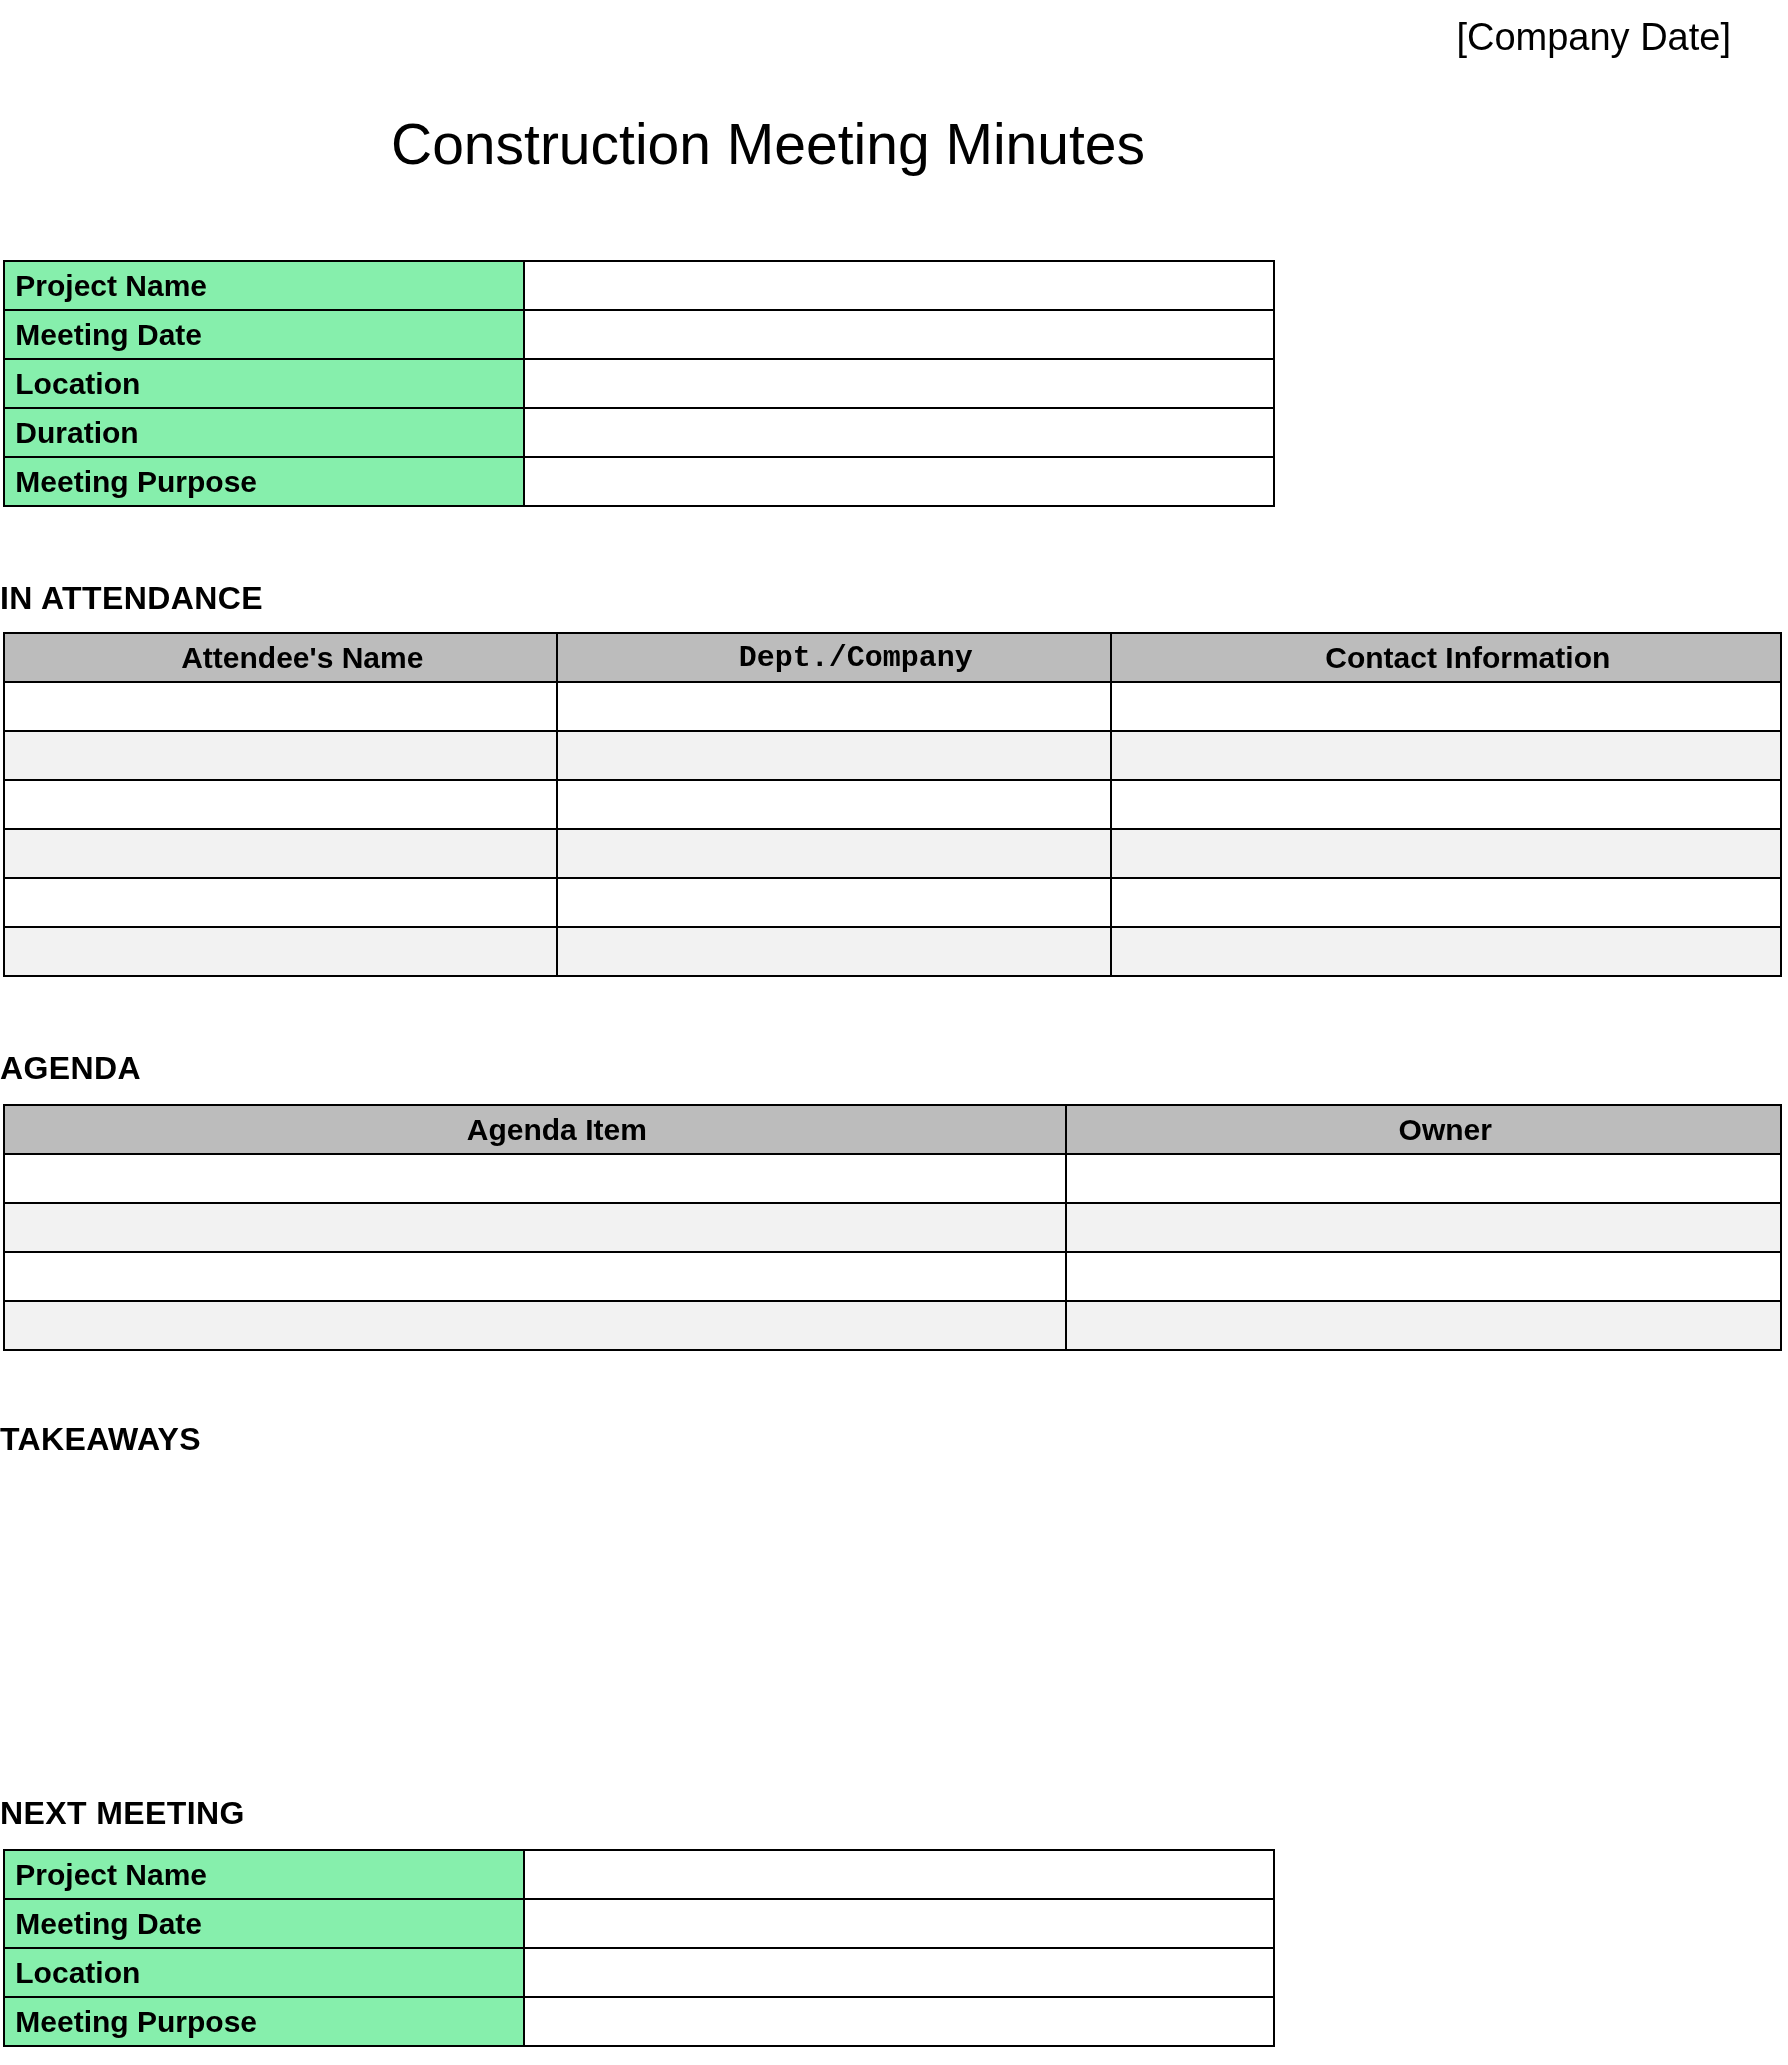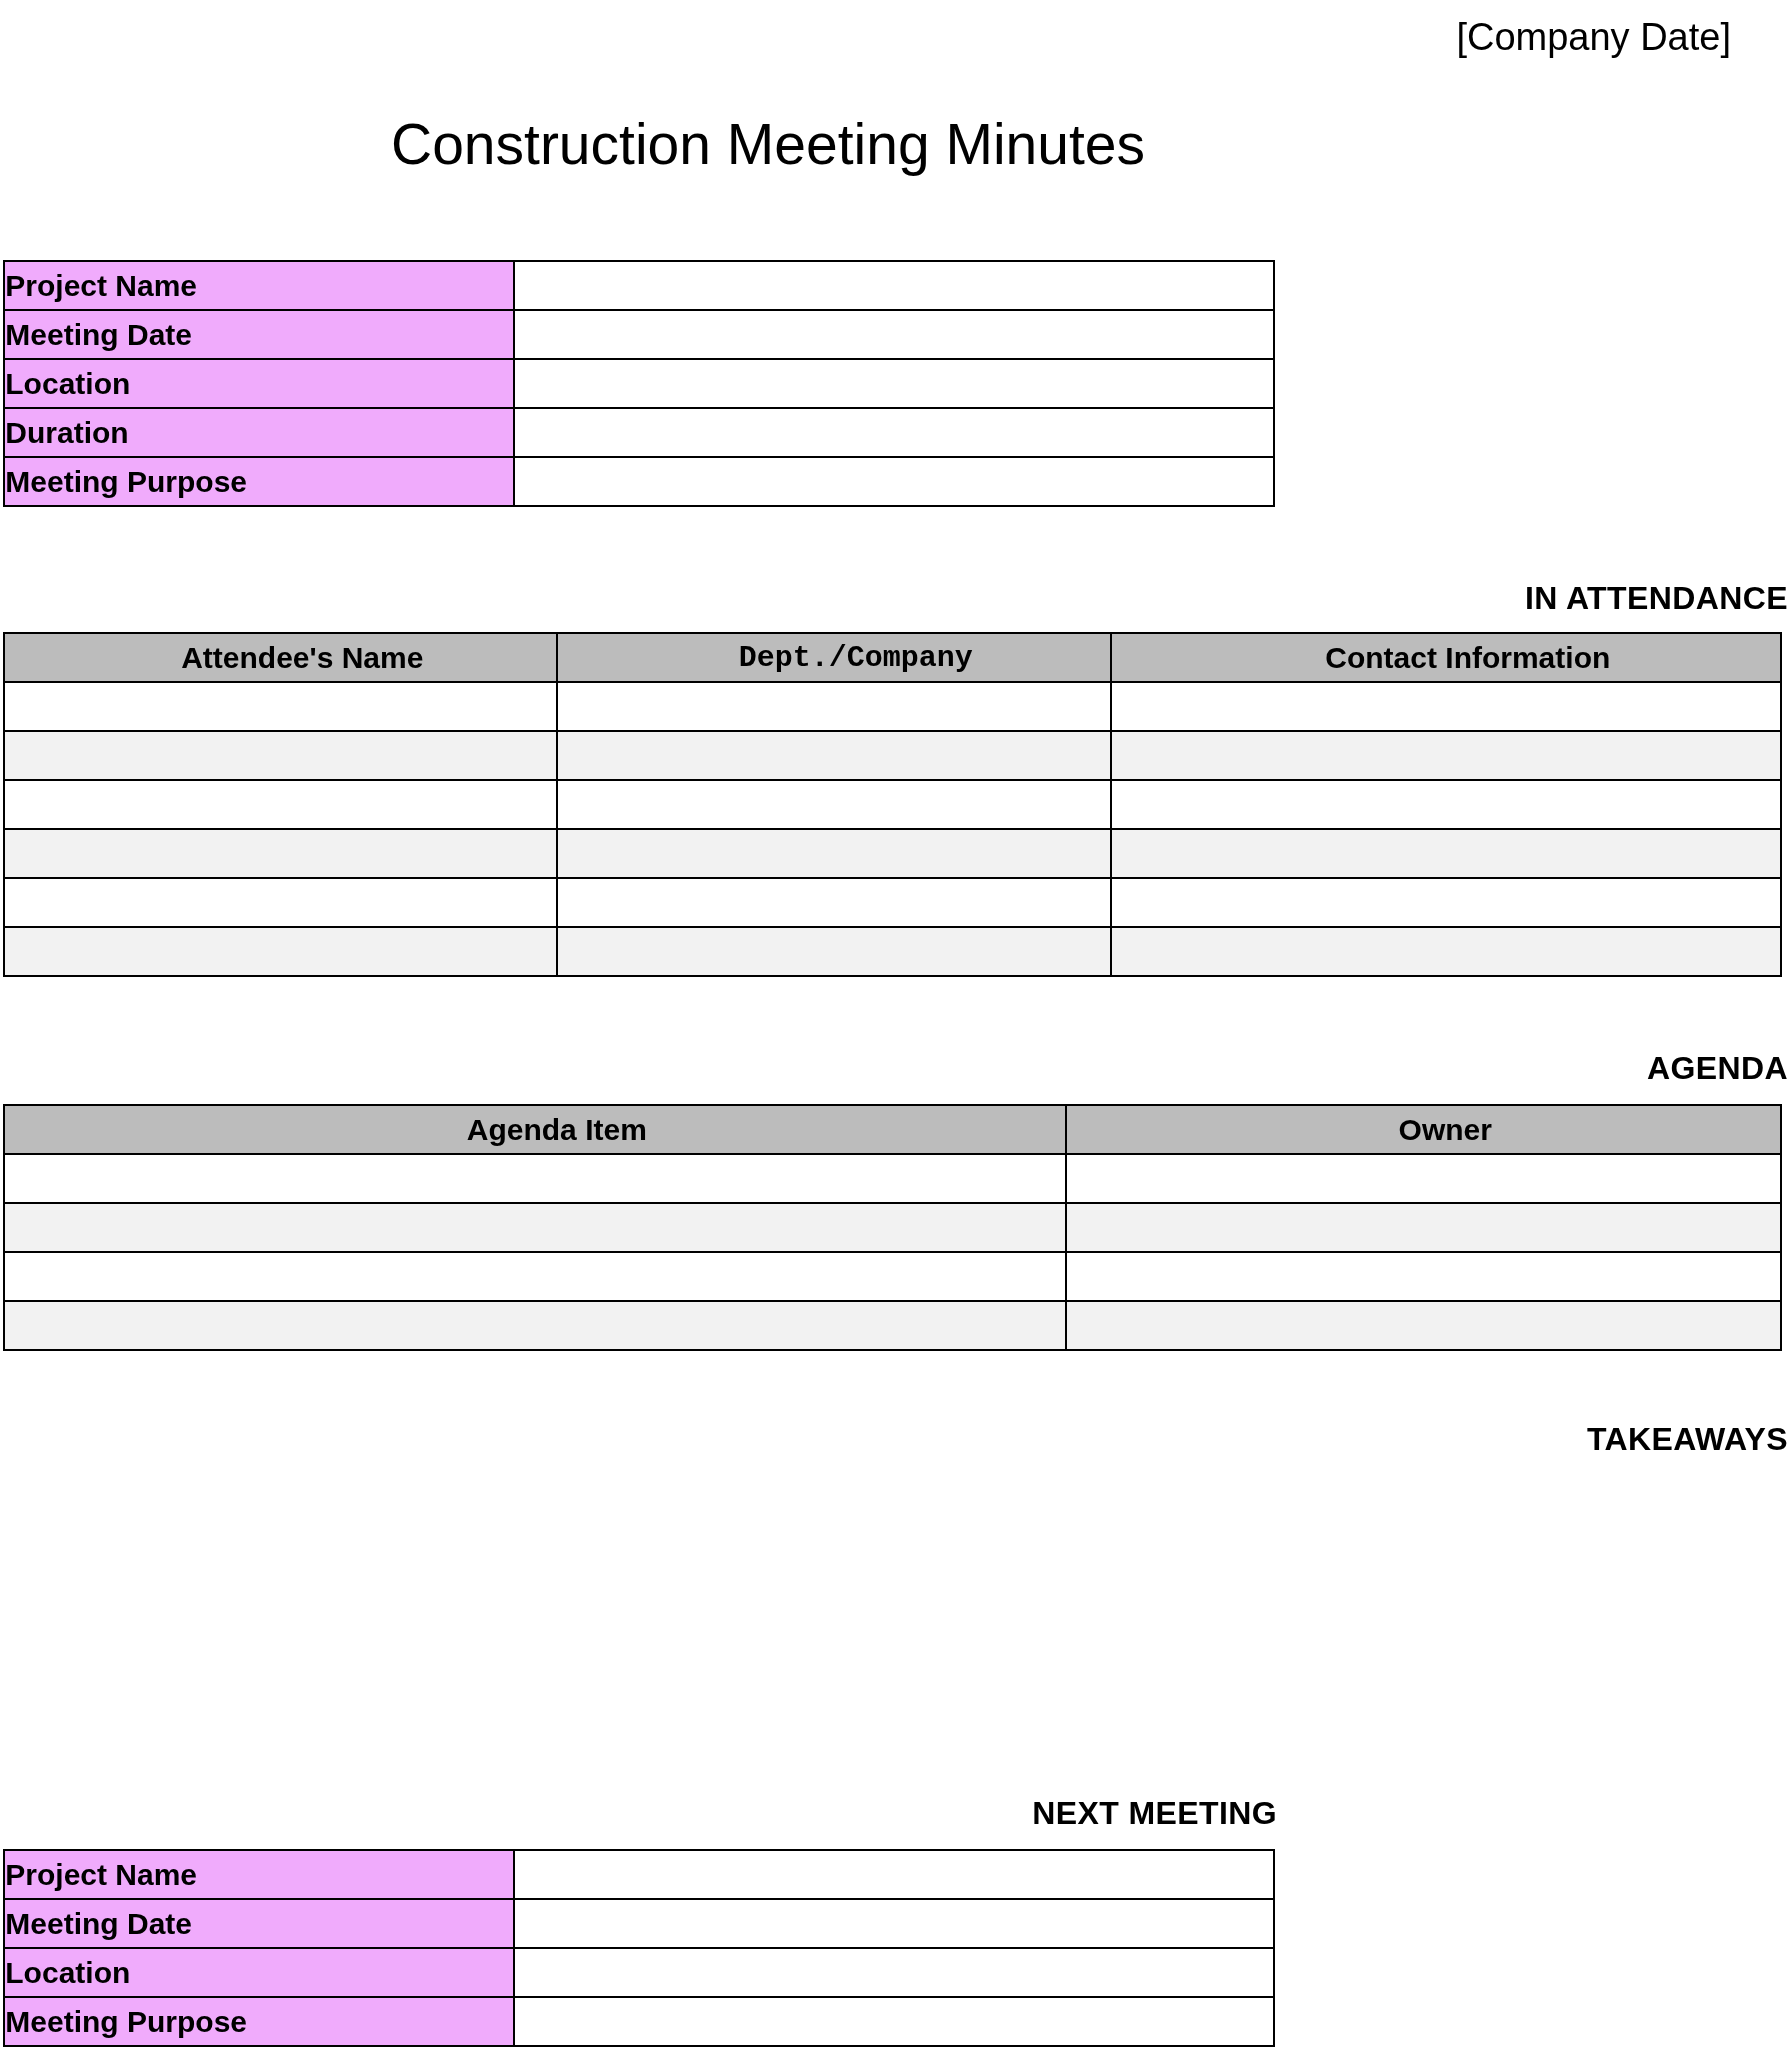--- a/index.html
+++ b/index.html
@@ -44,21 +44,21 @@
     font-size: 57px;
     line-height: 1.1;
     font-weight: 400;
     white-space: nowrap;
   }
 
   
   .section-heading {
     font-size: 32px;
     font-weight: bold;
-    text-align: right;
+    text-align: left;
     letter-spacing: 0.4px;
   }
 
   
   table {
     border-collapse: collapse;
     table-layout: fixed;
     font-size: 0;
   }
   td, th {
@@ -72,23 +72,24 @@
   .info-table {
     position: absolute;
     left: 3.3px;
     width: 1272px;
   }
   .info-table td {
     height: 47px;
   }
   .info-table td.label {
     width: 508px;
-    background: #f0abfc;
+    background: #86efac;
     font-size: 30px;
     font-weight: bold;
+    padding-left: 10px;
     text-align: left;
     margin-left: 16px;
   }
   .info-table td.value {
     background: #ffffff;
     font-size: 30px;
   }
 
   
   .data-table {

